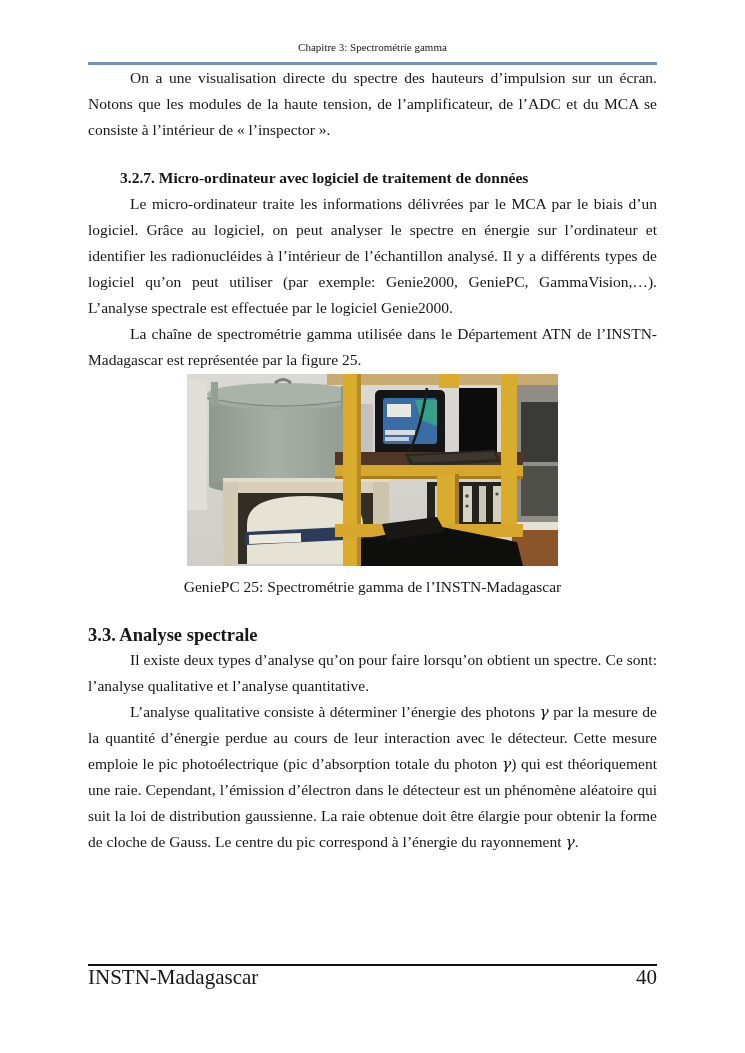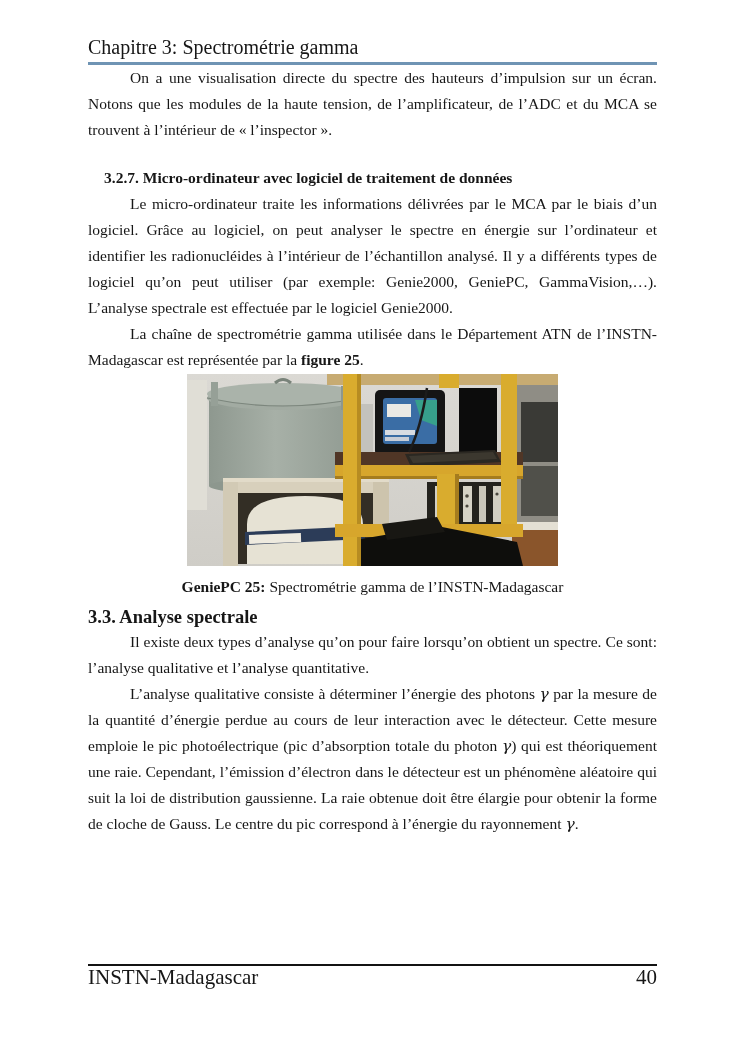--- a/index.html
+++ b/index.html
@@ -7,51 +7,51 @@
     position:relative;
     width:745px;height:1053px;
     background:#ffffff;
     font-family:"Liberation Serif","DejaVu Serif",serif;
     color:var(--text,#1a1a1a);
     overflow:hidden;
     box-sizing:border-box;
     padding:37px 88px 0 88px;
   }
   .running-head{
-    text-align:left;
-    font-size:20px;
+    text-align:center;
+    font-size:11px;
     line-height:20px;
   }
   .header-rule{
     margin-top:5px;
     height:0;
     border-bottom:3px solid var(--header-rule,#6f94b4);
   }
   p.body{
     margin:0;
     font-size:15.5px;
     line-height:26px;
     text-align:justify;
   }
   p.body.indent{text-indent:42px;}
   .mt-first{margin-top:22px;}
   h4.sub-heading{
-    margin:22px 0 0 16px;
+    margin:22px 0 0 32px;
     font-size:15.5px;
     line-height:26px;
     font-weight:bold;
   }
   h3.section-heading{
-    margin:8px 0 0 0;
+    margin:26px 0 0 0;
     font-size:18.5px;
     line-height:24px;
     font-weight:bold;
   }
   .after-heading{margin-top:2px;}
-  .bold{font-weight:bold;}
+  .bold{font-weight:normal;}
   .gamma{font-style:italic;font-family:"DejaVu Serif",serif;}
   figure.figure-block{
     margin:1px 0 0 0;
     text-align:center;
   }
   .photo-frame{
     display:inline-block;
     width:371px;height:192px;
     line-height:0;
   }
@@ -76,21 +76,21 @@
 </head>
 <body>
 
 <div class="page">
 
   <div>
     <div class="running-head">Chapitre 3: Spectrométrie gamma</div>
     <div class="header-rule"></div>
   </div>
 
-  <p class="body indent mt-first">On a une visualisation directe du spectre des hauteurs d’impulsion sur un écran. Notons que les modules de la haute tension, de l’amplificateur, de l’ADC et du MCA se trouvent à l’intérieur de « l’inspector ».</p>
+  <p class="body indent mt-first">On a une visualisation directe du spectre des hauteurs d’impulsion sur un écran. Notons que les modules de la haute tension, de l’amplificateur, de l’ADC et du MCA se consiste à l’intérieur de « l’inspector ».</p>
 
   <h4 class="sub-heading">3.2.7. Micro-ordinateur avec logiciel de traitement de données</h4>
   <p class="body indent after-heading">Le micro-ordinateur traite les informations délivrées par le MCA par le biais d’un logiciel. Grâce au logiciel, on peut analyser le spectre en énergie sur l’ordinateur et identifier les radionucléides à l’intérieur de l’échantillon analysé. Il y a différents types de logiciel qu’on peut utiliser (par exemple: Genie2000, GeniePC, GammaVision,…). L’analyse spectrale est effectuée par le logiciel Genie2000.</p>
 
   <p class="body indent"><span>La chaîne de spectrométrie gamma utilisée dans le Département ATN de l’INSTN-Madagascar est représentée par la </span><span class="bold">figure 25</span><span>.</span></p>
 
   <figure class="figure-block">
     <span class="photo-frame">
       <svg width="371" height="192" viewBox="0 0 371 192" xmlns="http://www.w3.org/2000/svg">
         <defs>

